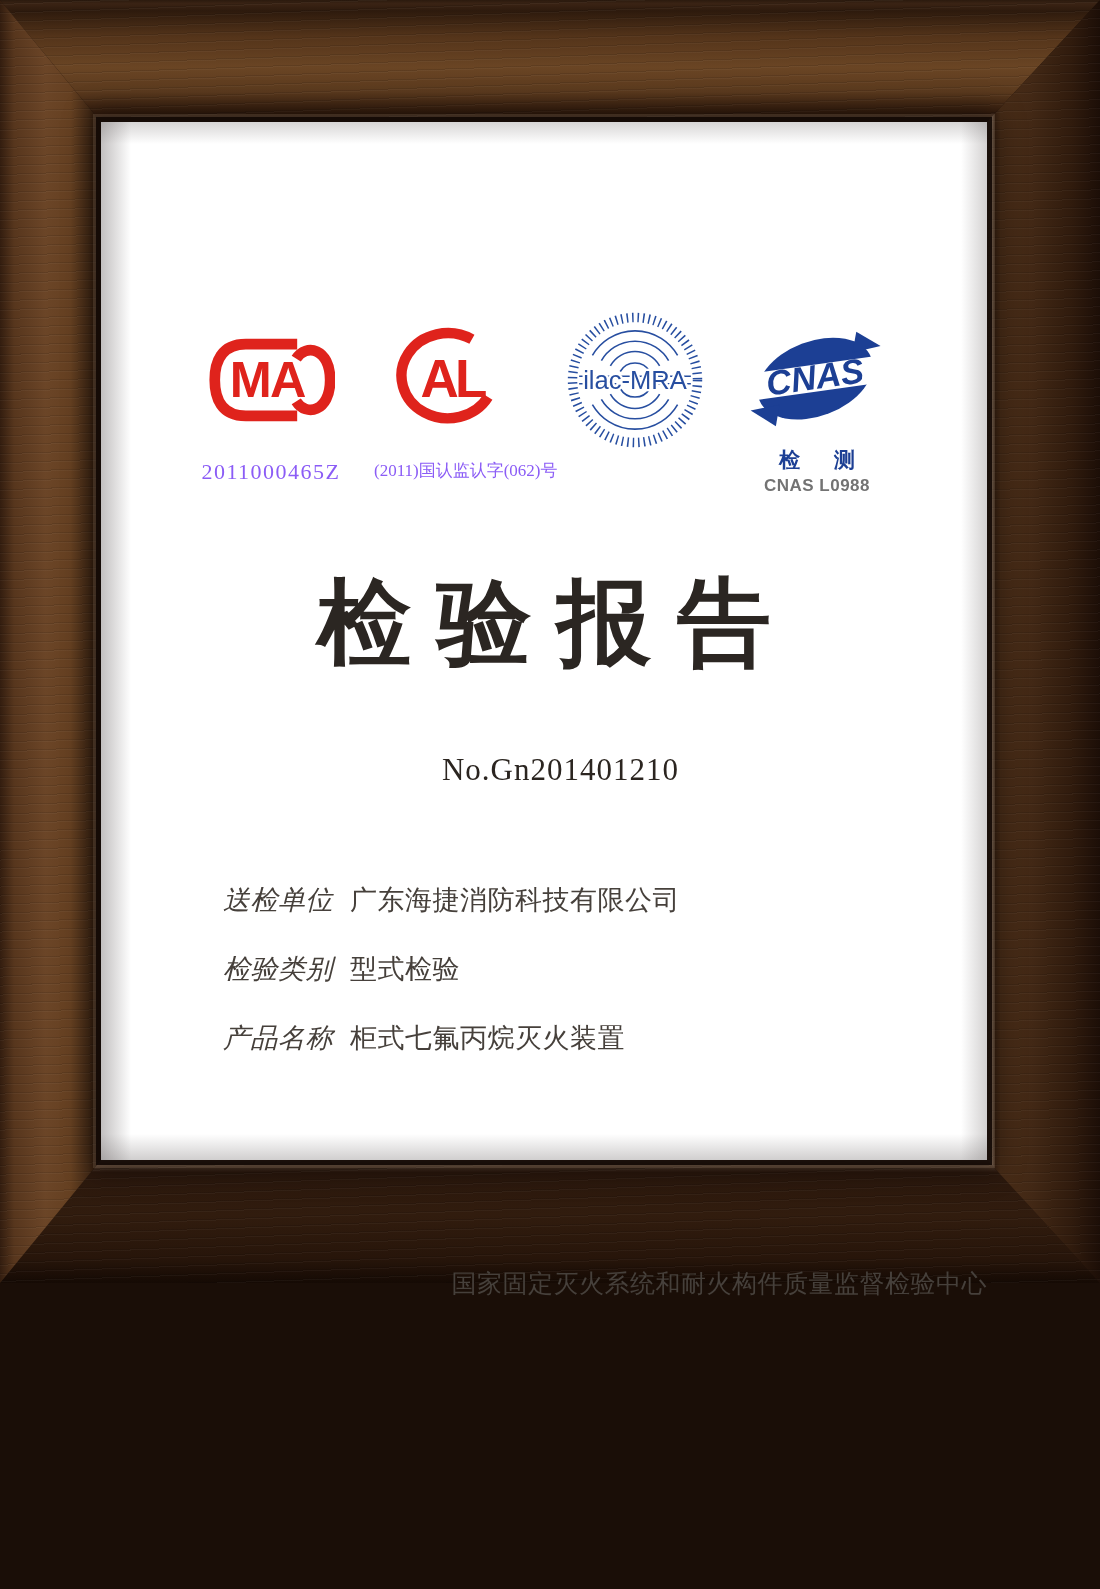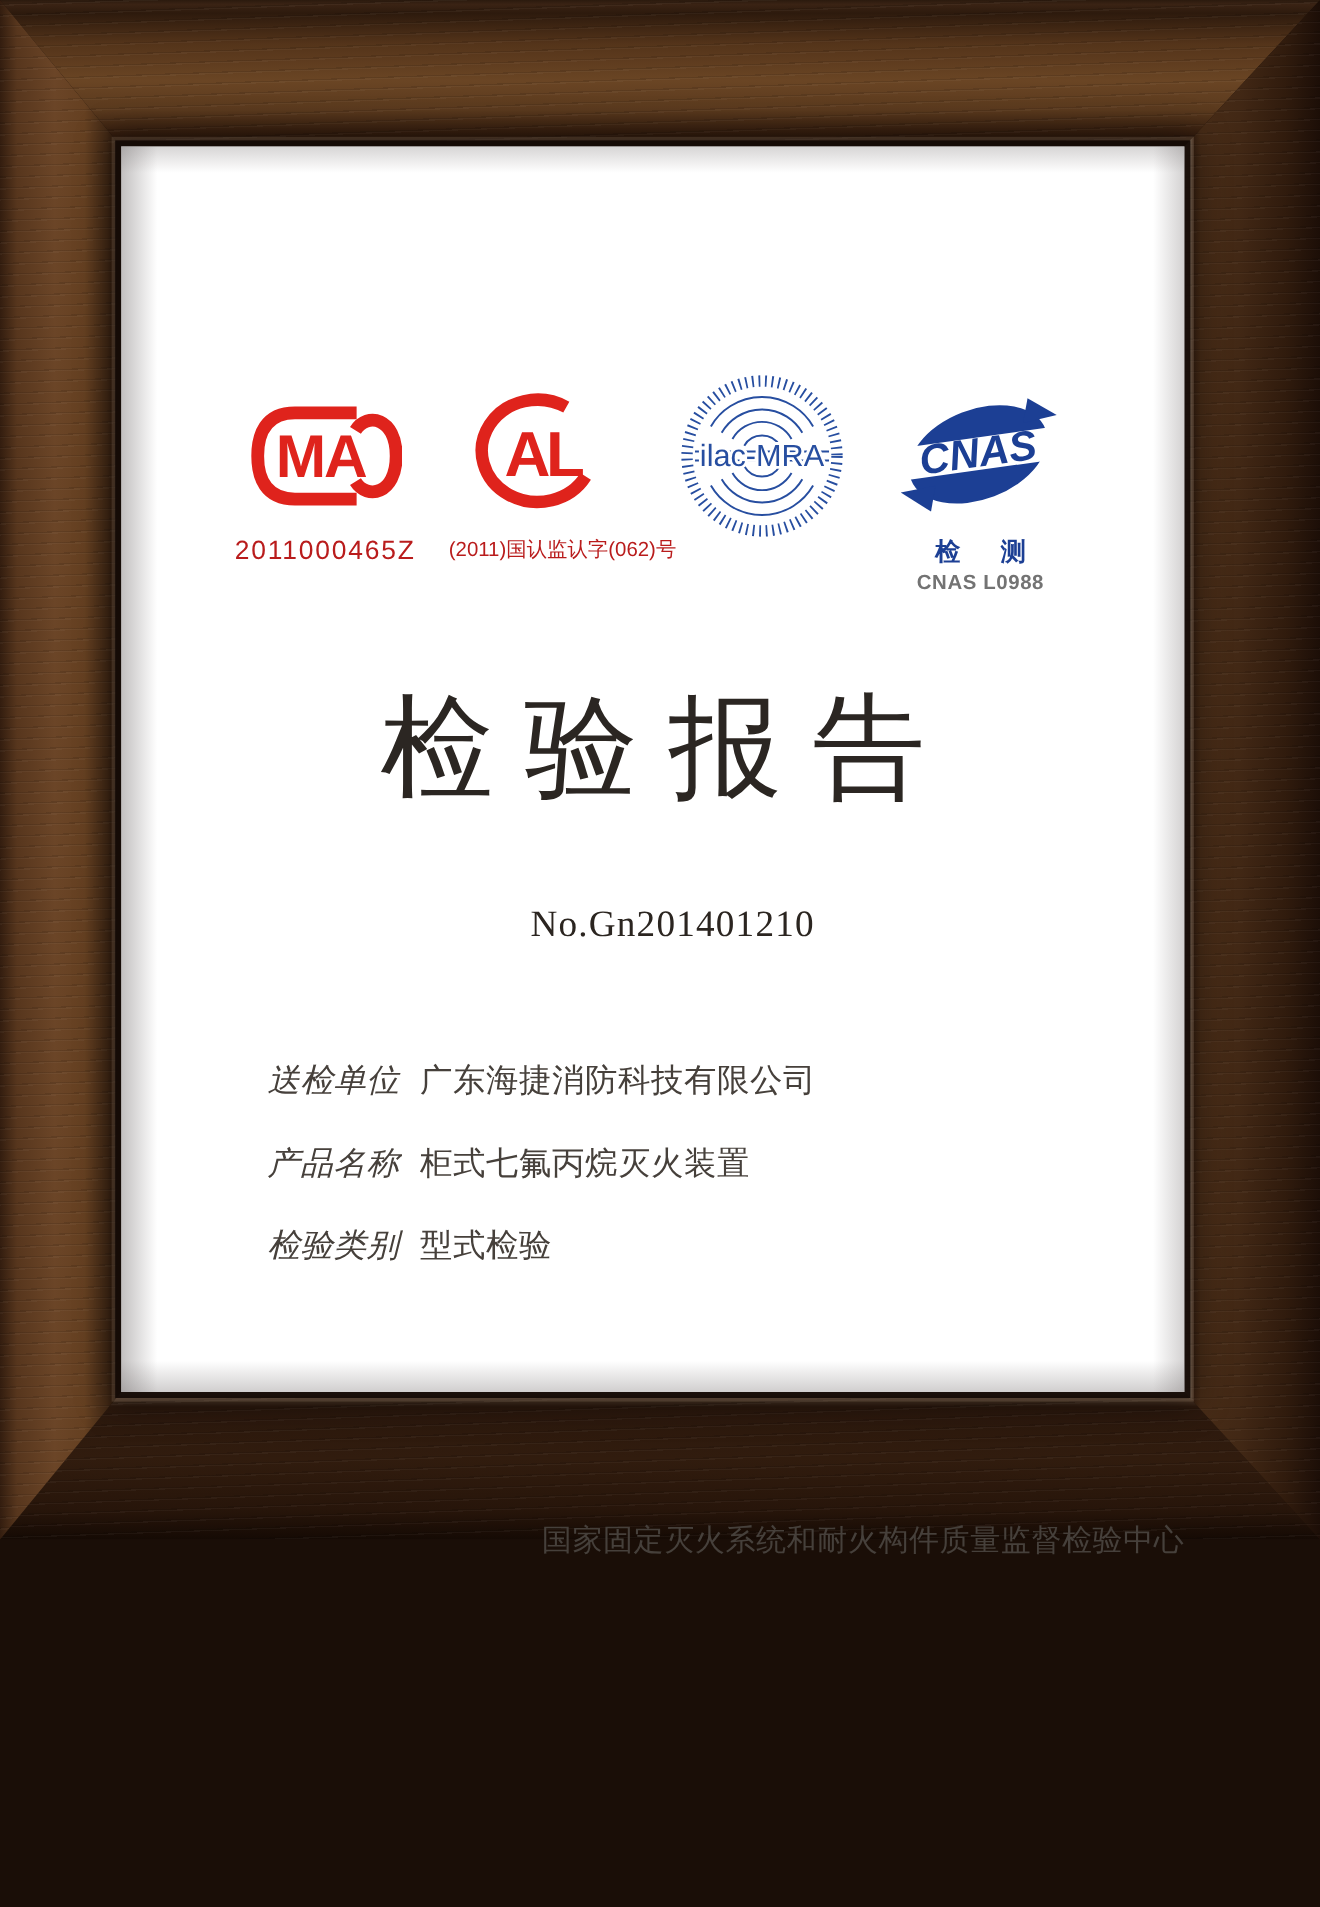--- a/index.html
+++ b/index.html
@@ -64,38 +64,38 @@
   }
 
   
   .logos-row {
     position: absolute; top: 198px; left: 0; right: 0;
     display: flex; justify-content: center; align-items: flex-start; gap: 24px;
   }
   .logo-cell { width: 158px; text-align: center; }
   .logo-art { height: 120px; display: flex; align-items: center; justify-content: center; }
   .logo-caption-red {
-    margin-top: 6px; color: #b91c1c; font-size: 22px;
-    letter-spacing: 1.5px; font-weight: 500; white-space: nowrap;
+    margin-top: 19px; color: #8b5cf6; font-size: 22px;
+    letter-spacing: 1.5px; font-weight: 500; white-space: nowrap; font-family: Liberation Serif, serif;
   }
   .logo-caption-red.small { font-size: 17px; letter-spacing: 0; }
   .cnas-cn {
     margin-top: 6px; color: #1c3f94; font-size: 21px;
     letter-spacing: 14px; text-indent: 14px; font-weight: 600; white-space: nowrap;
   }
   .cnas-code {
     margin-top: 2px; color: #737373; font-size: 17px;
     font-weight: 700; letter-spacing: 0.5px; white-space: nowrap;
   }
 
   
   .report-title {
     position: absolute; top: 438px; left: 0; right: 0;
     text-align: center; color: #2b2622;
-    font-size: 94px; font-weight: 400;
+    font-size: 94px; font-weight: 700;
     letter-spacing: 26px; padding-left: 26px;
     white-space: nowrap;
   }
   .report-no {
     position: absolute; top: 630px; left: 0; right: 0;
     text-align: center; color: #2b2520;
     font-family: "Liberation Serif", "DejaVu Serif", serif;
     font-size: 31px; letter-spacing: 1px; margin-left: 33px;
   }
   .fields {
@@ -191,24 +191,24 @@
     <div class="report-title">检验报告</div>
 
     <div class="report-no">No.Gn201401210</div>
 
     <div class="fields">
       <div class="field-row">
         <span class="field-label">送检单位</span>
         <span class="field-value">广东海捷消防科技有限公司</span>
       </div>
       <div class="field-row">
+        <span class="field-label">检验类别</span>
+        <span class="field-value">型式检验</span>
+      </div>
+      <div class="field-row">
         <span class="field-label">产品名称</span>
         <span class="field-value">柜式七氟丙烷灭火装置</span>
-      </div>
-      <div class="field-row">
-        <span class="field-label">检验类别</span>
-        <span class="field-value">型式检验</span>
       </div>
     </div>
 
     <div class="issuer">国家固定灭火系统和耐火构件质量监督检验中心</div>
   </div>
 </div>
 
 </body></html>

